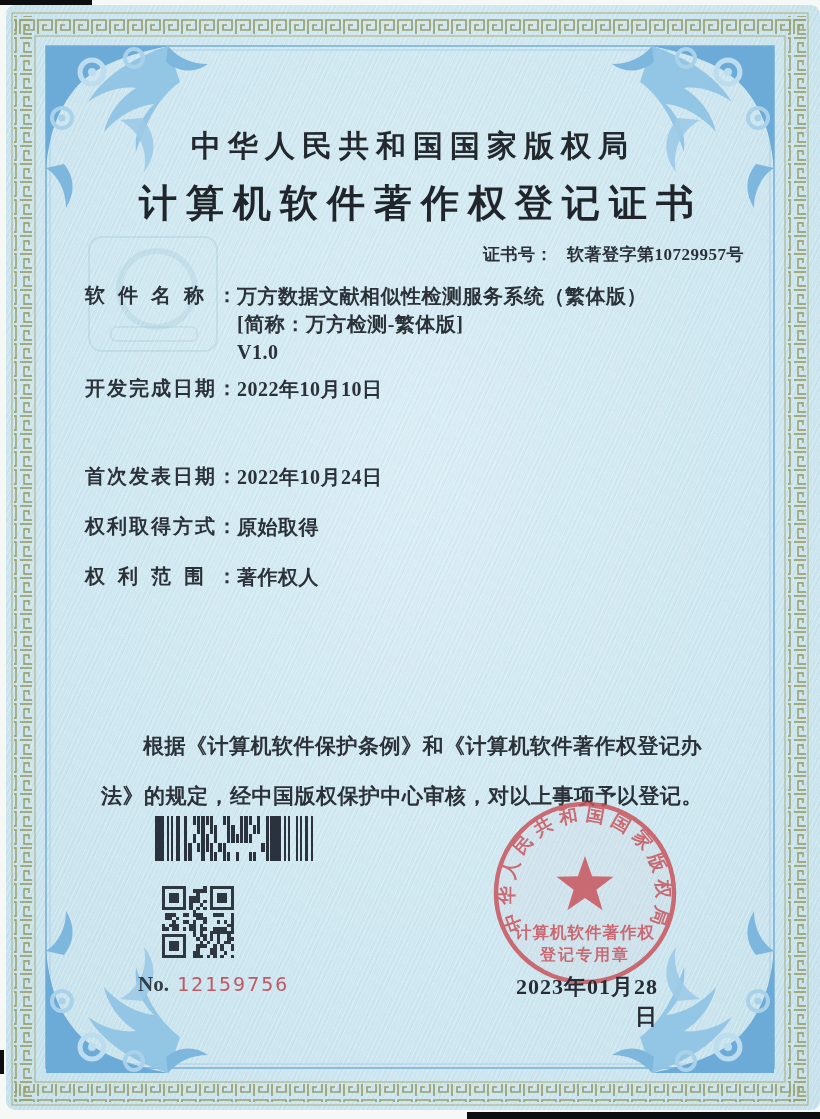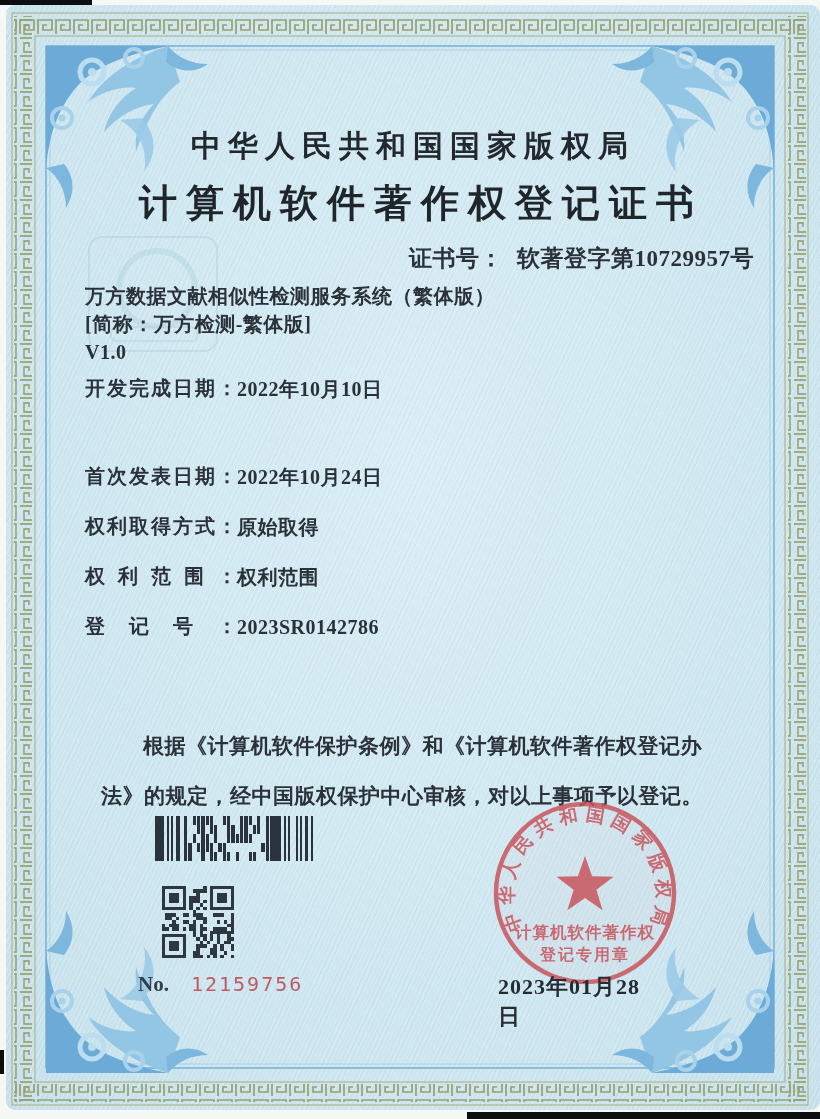--- a/index.html
+++ b/index.html
@@ -12,40 +12,40 @@
       repeating-linear-gradient(115deg, rgba(255,255,255,.22) 0 1px, transparent 1px 4px),
       repeating-linear-gradient(-65deg, rgba(160,205,225,.14) 0 1px, transparent 1px 5px);
     pointer-events:none;}
   svg{display:block}
   .layer{position:absolute;left:0;top:0;}
   
   .authority{position:absolute;left:0;right:0;top:126px;text-align:center;font-size:30px;font-weight:700;
     letter-spacing:7px;color:#22282e;}
   .cert-title{position:absolute;left:16px;right:0;top:178px;text-align:center;font-size:38px;font-weight:700;
     letter-spacing:9px;color:#1f252b;}
-  .certno{position:absolute;right:72px;top:243px;font-size:23px;font-weight:700;color:#2b3138;letter-spacing:.5px;}
+  .certno{position:absolute;right:82px;top:243px;font-size:17px;font-weight:700;color:#2b3138;letter-spacing:.5px;}
   .certno .lbl{margin-right:14px;}
   
   #fields{position:absolute;left:85px;top:282px;right:48px;}
   .field-row{display:flex;align-items:flex-start;font-weight:700;font-size:20px;color:#2b3138;margin-bottom:22px;}
   .field-row:nth-child(1){margin-bottom:9px;}
   .field-row:nth-child(2){margin-bottom:60px;}
   .field-row:nth-child(3){}
   .field-row:nth-child(6){margin-bottom:20px;}
   .field-label{flex:0 0 152px;width:152px;text-align:justify;text-align-last:justify;}
   .field-value{flex:1;}
   .vline{line-height:28px;letter-spacing:.5px;}
   
   .statement{position:absolute;left:85px;right:78px;top:705px;font-size:21px;font-weight:700;color:#2b3138;
     line-height:50px;text-indent:2em;letter-spacing:.5px;margin:16px;}
   
   .serial{position:absolute;left:138px;top:972px;font-size:21px;color:#33404a;}
-  .serial .no-label{font-weight:600;margin-right:22px;}
+  .serial .no-label{font-weight:600;margin-right:8px;}
   .serial .no-value{font-family:"DejaVu Sans Mono",monospace;font-size:20px;letter-spacing:2px;}
-  .issue-date{position:absolute;left:498px;top:972px;width:160px;text-align:left;font-size:22px;font-weight:700;color:#262c33;letter-spacing:1px;}
+  .issue-date{position:absolute;left:498px;top:972px;width:160px;text-align:right;font-size:22px;font-weight:700;color:#262c33;letter-spacing:1px;}
   
   .watermark{position:absolute;left:88px;top:236px;width:126px;height:112px;border:2px solid rgba(150,188,205,.35);
     border-radius:14px;opacity:.8;}
   .watermark .wm-circle{position:absolute;left:26px;top:10px;width:70px;height:70px;border:6px solid rgba(150,188,205,.30);border-radius:50%;}
   .watermark .wm-bar{position:absolute;left:20px;bottom:8px;width:84px;height:12px;border:2px solid rgba(150,188,205,.28);border-radius:6px;}
   
   .art{position:absolute;background:#0c0e10;}
   .art.a1{left:0;top:0;width:92px;height:5px;}
   .art.a2{left:467px;bottom:0;width:353px;height:7px;}
   .art.a3{left:0;top:1050px;width:4px;height:24px;}
@@ -101,20 +101,21 @@
   </div>
 
   <div class="authority">中华人民共和国国家版权局</div>
   <div class="cert-title">计算机软件著作权登记证书</div>
   <div class="certno">
     <span class="lbl">证书号：</span><span>软著登字第10729957号</span>
   </div>
 
   <div id="fields">
     <div class="field-row">
+      <span class="field-label">软件名称：</span>
       <span class="field-value">
           <div class="vline">万方数据文献相似性检测服务系统（繁体版）</div>
           <div class="vline">[简称：万方检测-繁体版]</div>
           <div class="vline">V1.0</div>
         </span>
     </div>
 
 
     <div class="field-row">
       <span class="field-label">开发完成日期：</span>
@@ -133,30 +134,24 @@
     <div class="field-row">
       <span class="field-label">权利取得方式：</span>
       <span class="field-value">
           <div class="vline">原始取得</div>
         </span>
     </div>
 
     <div class="field-row">
       <span class="field-label">权利范围：</span>
       <span class="field-value">
-          <div class="vline">权利范围</div>
+          <div class="vline">著作权人</div>
         </span>
     </div>
 
-    <div class="field-row">
-      <span class="field-label">登记号：</span>
-      <span class="field-value">
-          <div class="vline">2023SR0142786</div>
-        </span>
-    </div>
   </div>
 
   <p class="statement">根据《计算机软件保护条例》和《计算机软件著作权登记办法》的规定，经中国版权保护中心审核，对以上事项予以登记。</p>
 
   <svg class="layer" style="left:155px;top:816px" width="162" height="45" viewBox="0 0 162 45" shape-rendering="crispEdges">
     <g id="bc" fill="#1d2530" opacity="0.93">
         <rect x="0" y="0" width="9" height="45"></rect>
         <rect x="12" y="0" width="2" height="45"></rect>
         <rect x="16" y="0" width="2" height="45"></rect>
         <rect x="21" y="0" width="4" height="45"></rect>

